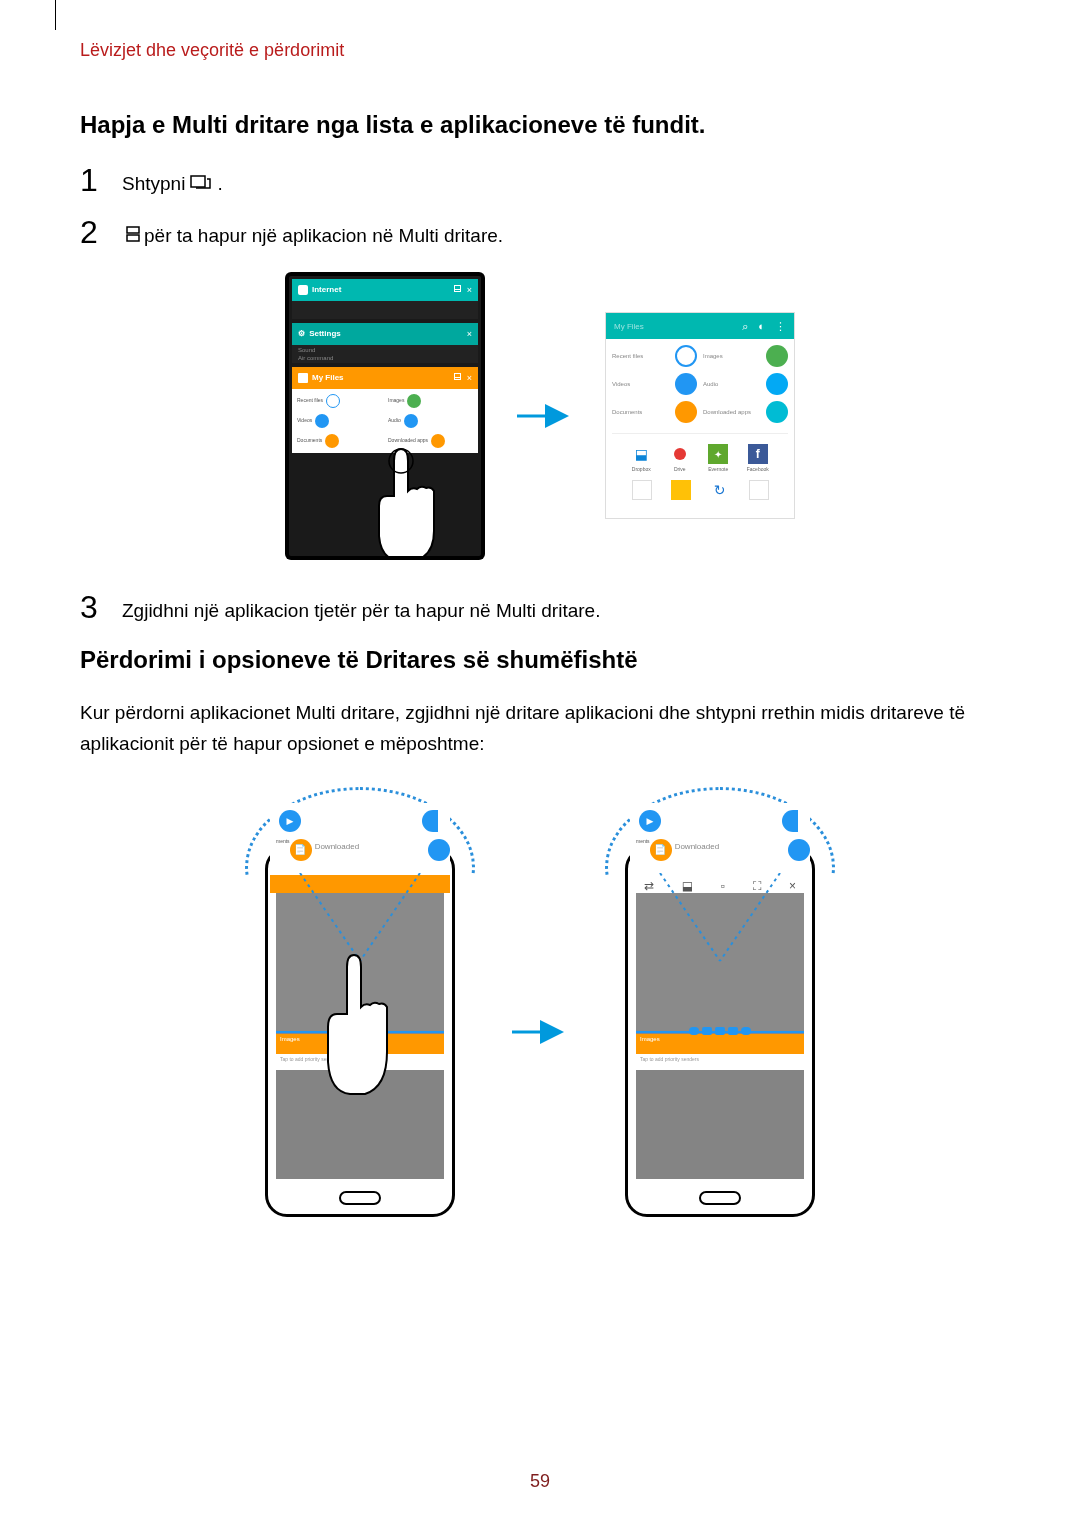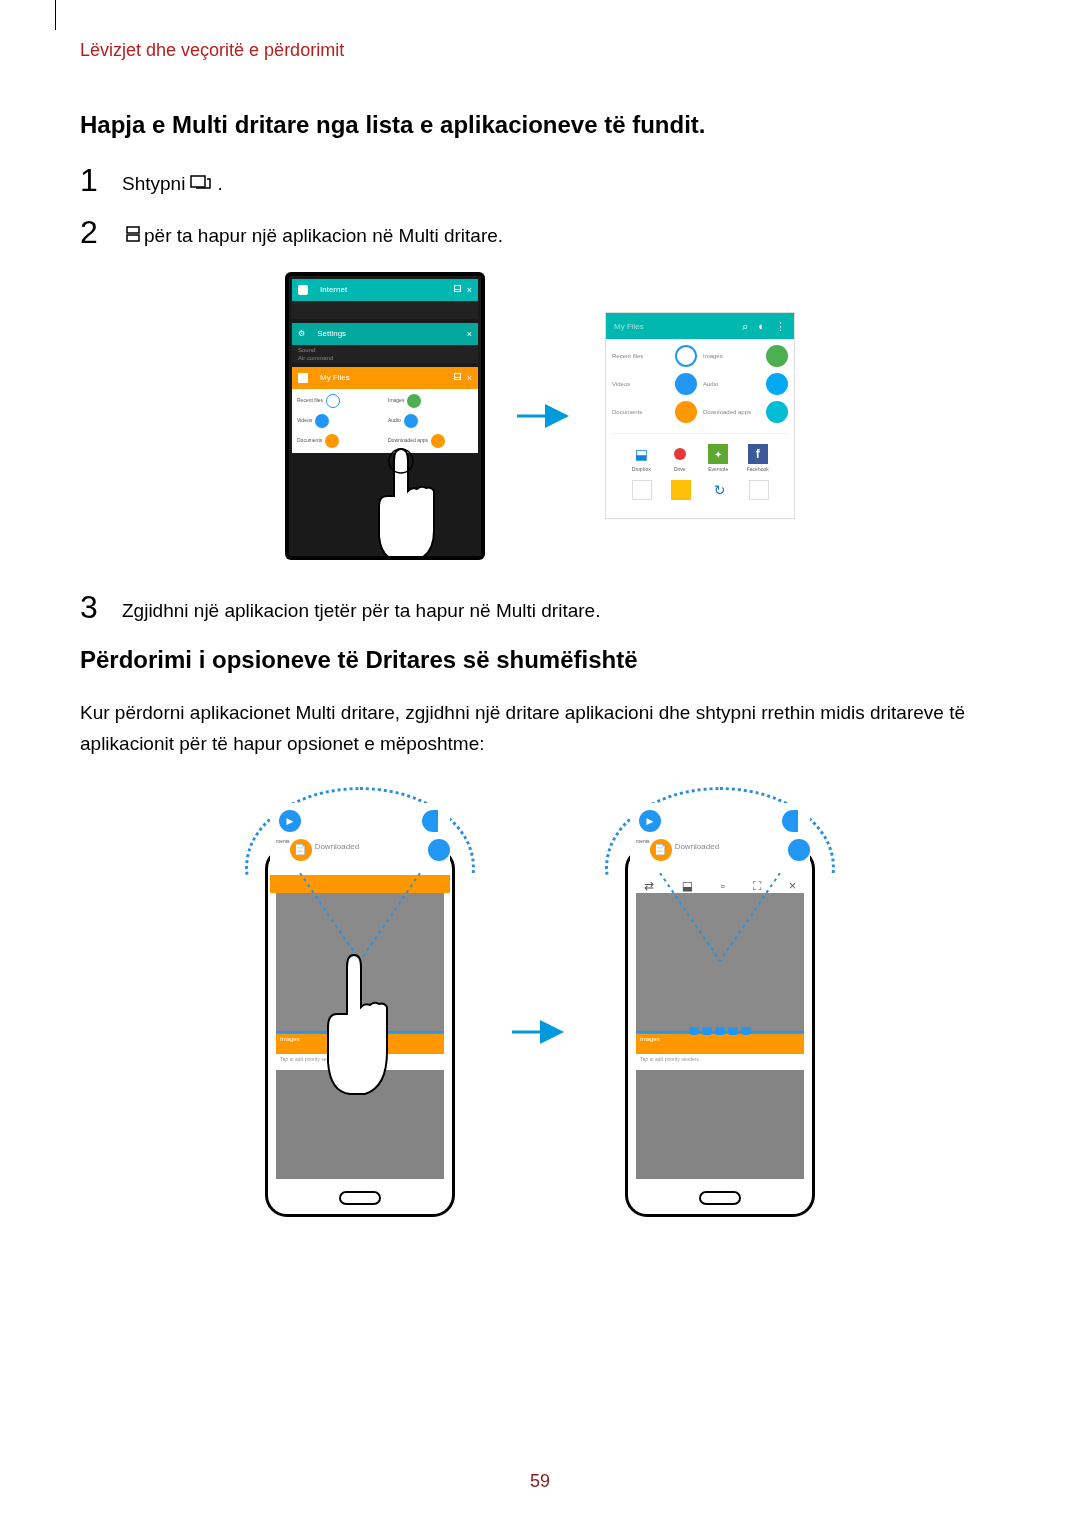--- a/index.html
+++ b/index.html
@@ -102,21 +102,22 @@
       display: flex;
       align-items: center;
       padding: 0 6px;
       color: #fff;
       font-size: 8px;
       justify-content: space-between;
     }
     .app-header .left-icons {
       display: flex;
       align-items: flex-start;
-      gap: 12px;
+      gap: 4px;
+      font-weight: bold;
     }
     .app-header .right-icons {
       display: flex;
       gap: 6px;
     }
     .mini-x {
       font-size: 9px;
     }
     .mini-splt {
       width: 7px;

